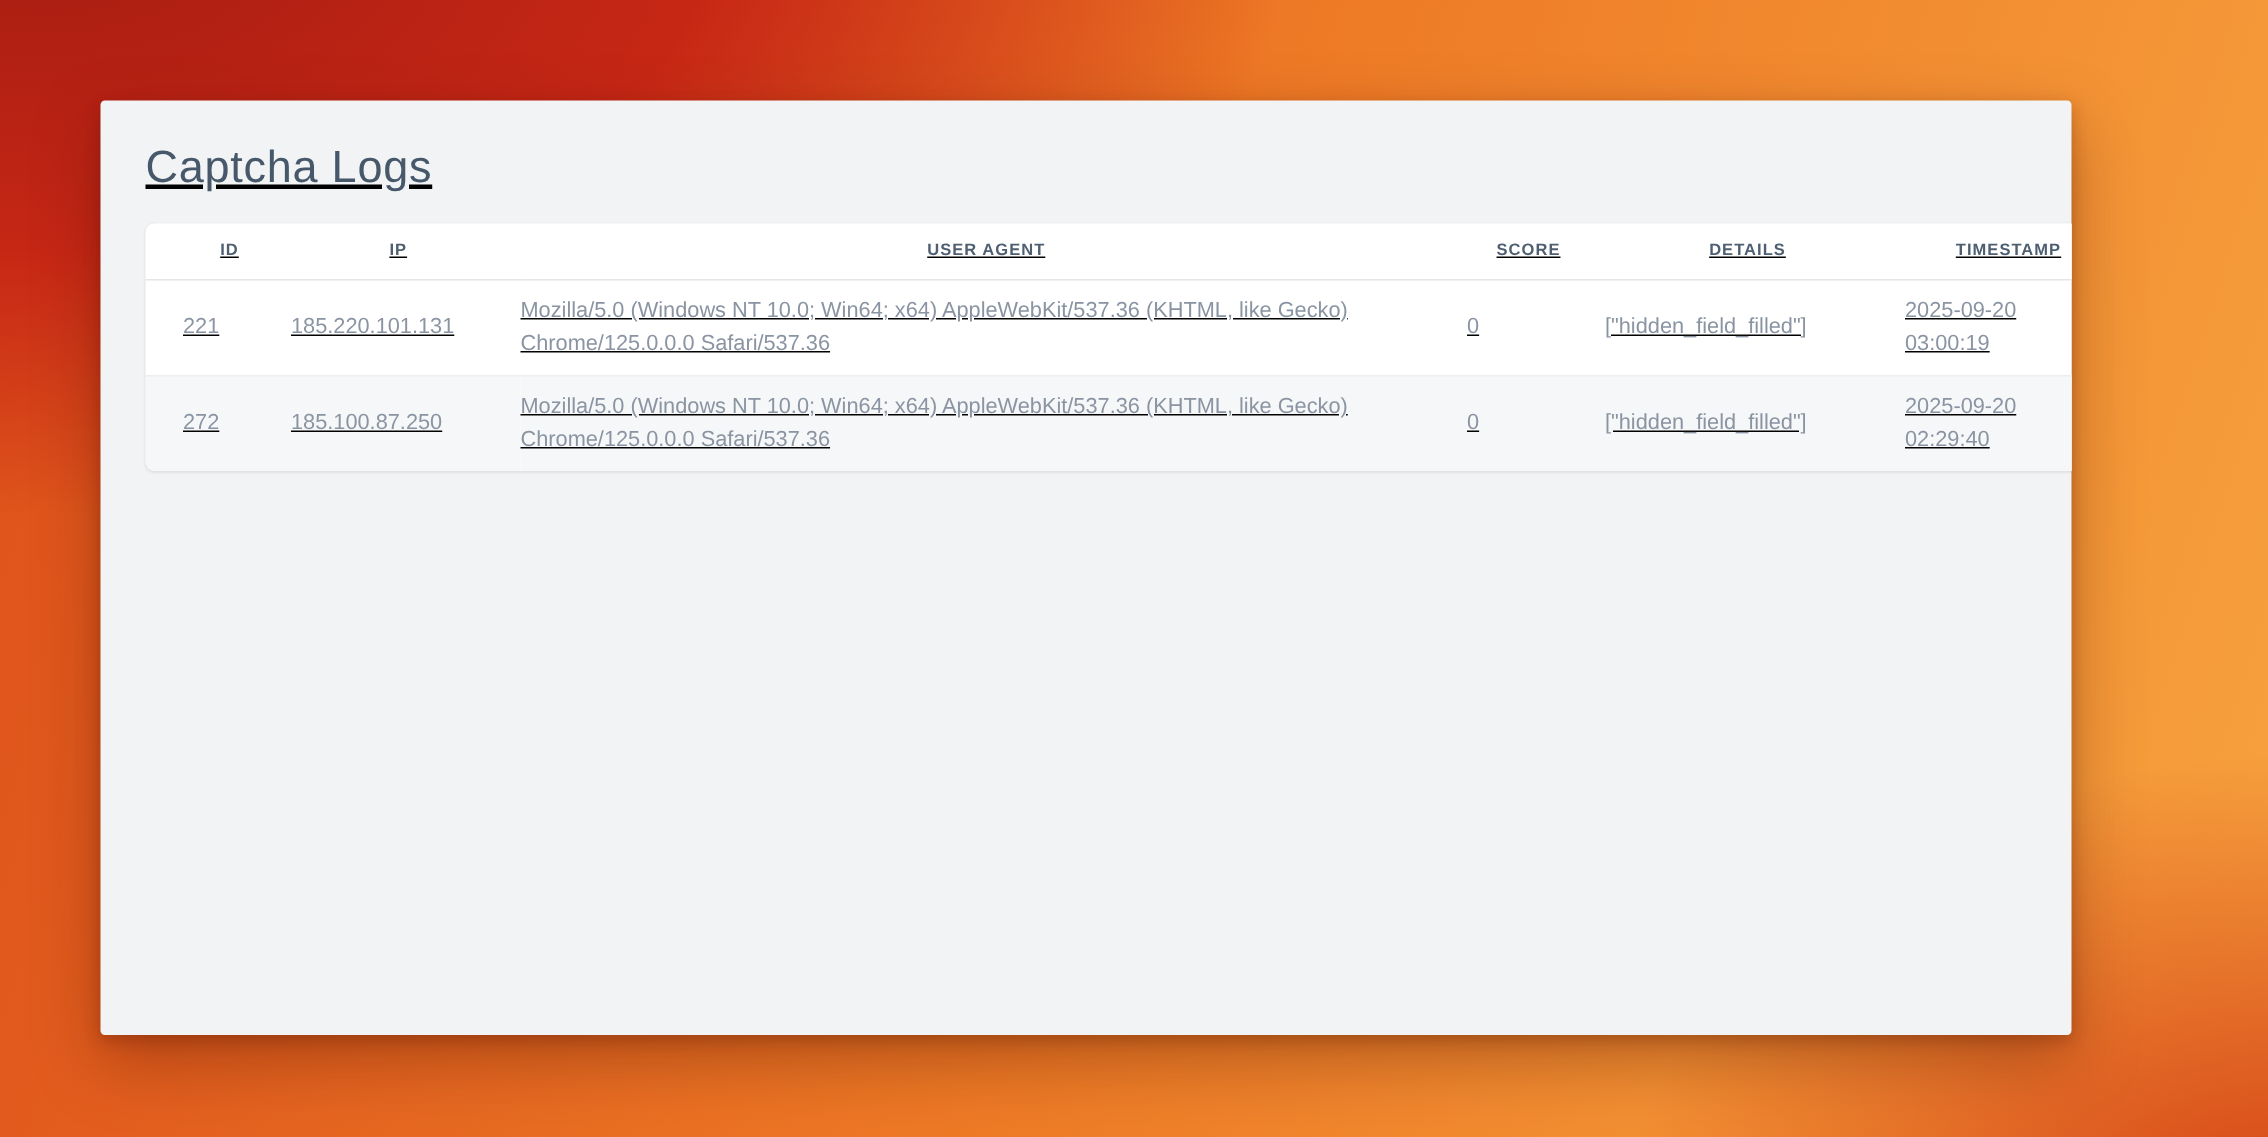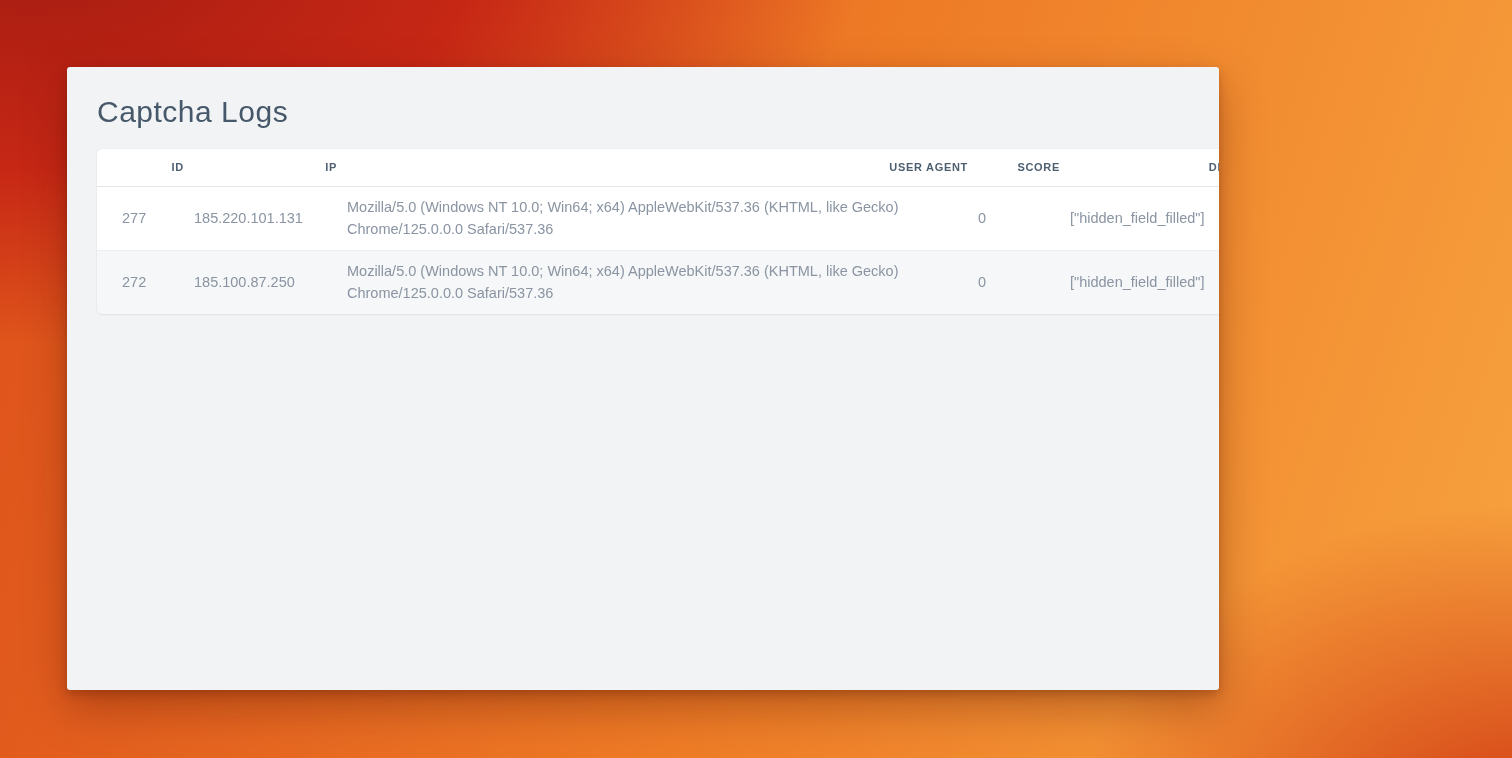--- a/index.html
+++ b/index.html
@@ -7,26 +7,27 @@
   body {
     font-family: "Liberation Sans", sans-serif;
     background:
       radial-gradient(1150px 520px at 2% -4%, #a81d12 0%, #c62715 38%, rgba(198,39,21,0) 72%),
       radial-gradient(760px 560px at 102% 112%, #cf330f 0%, rgba(207,51,15,0) 62%),
       linear-gradient(108deg, #dd4f1a 0%, #ee7b26 52%, #f7a33f 100%);
   }
   .panel {
     position: absolute;
     left: 67px; top: 67px;
-    width: 1152px; height: 623px;
+    width: 1314px; height: 623px;
     background: #f1f3f4;
     border-radius: 3px;
     box-shadow: 0 18px 44px rgba(80, 18, 4, 0.35), 0 4px 10px rgba(80, 18, 4, 0.25);
     padding: 16px 27px 0 30px;
     overflow: hidden;
+    text-decoration: underline;
   }
   .page-title {
     font-size: 30px;
     font-weight: 500;
     letter-spacing: 0.5px;
     color: #46586a;
     margin: 12px 0 20px 0;
   }
   .card {
     width: 1321px;
@@ -35,21 +36,21 @@
     box-shadow: 0 1px 2px rgba(40,50,60,0.07), 0 0 0 1px rgba(40,50,60,0.02);
     overflow: hidden;
   }
   table {
     width: 1321px;
     border-collapse: collapse;
     table-layout: fixed;
   }
   thead th {
     height: 37px;
-    text-align: right;
+    text-align: center;
     vertical-align: middle;
     font-size: 11px;
     font-weight: 700;
     letter-spacing: 0.7px;
     color: #4e5f71;
     background: #ffffff;
     border-bottom: 1px solid #e3e6e9;
     padding: 0 10px 0 0;
   }
   tbody td {
@@ -87,21 +88,21 @@
             <th class="col-id">ID</th>
             <th class="col-ip">IP</th>
             <th class="col-user_agent">USER AGENT</th>
             <th class="col-score">SCORE</th>
             <th class="col-details">DETAILS</th>
             <th class="col-timestamp">TIMESTAMP</th>
           </tr>
       </thead>
       <tbody id="table-body">
           <tr class="">
-            <td class="col-id">277</td>
+            <td class="col-id">221</td>
             <td class="col-ip">185.220.101.131</td>
             <td class="col-user_agent">Mozilla/5.0 (Windows NT 10.0; Win64; x64) AppleWebKit/537.36 (KHTML, like Gecko) Chrome/125.0.0.0 Safari/537.36</td>
             <td class="col-score">0</td>
             <td class="col-details">["hidden_field_filled"]</td>
             <td class="col-timestamp">2025-09-20 03:00:19</td>
           </tr>
           <tr class="striped">
             <td class="col-id">272</td>
             <td class="col-ip">185.100.87.250</td>
             <td class="col-user_agent">Mozilla/5.0 (Windows NT 10.0; Win64; x64) AppleWebKit/537.36 (KHTML, like Gecko) Chrome/125.0.0.0 Safari/537.36</td>

